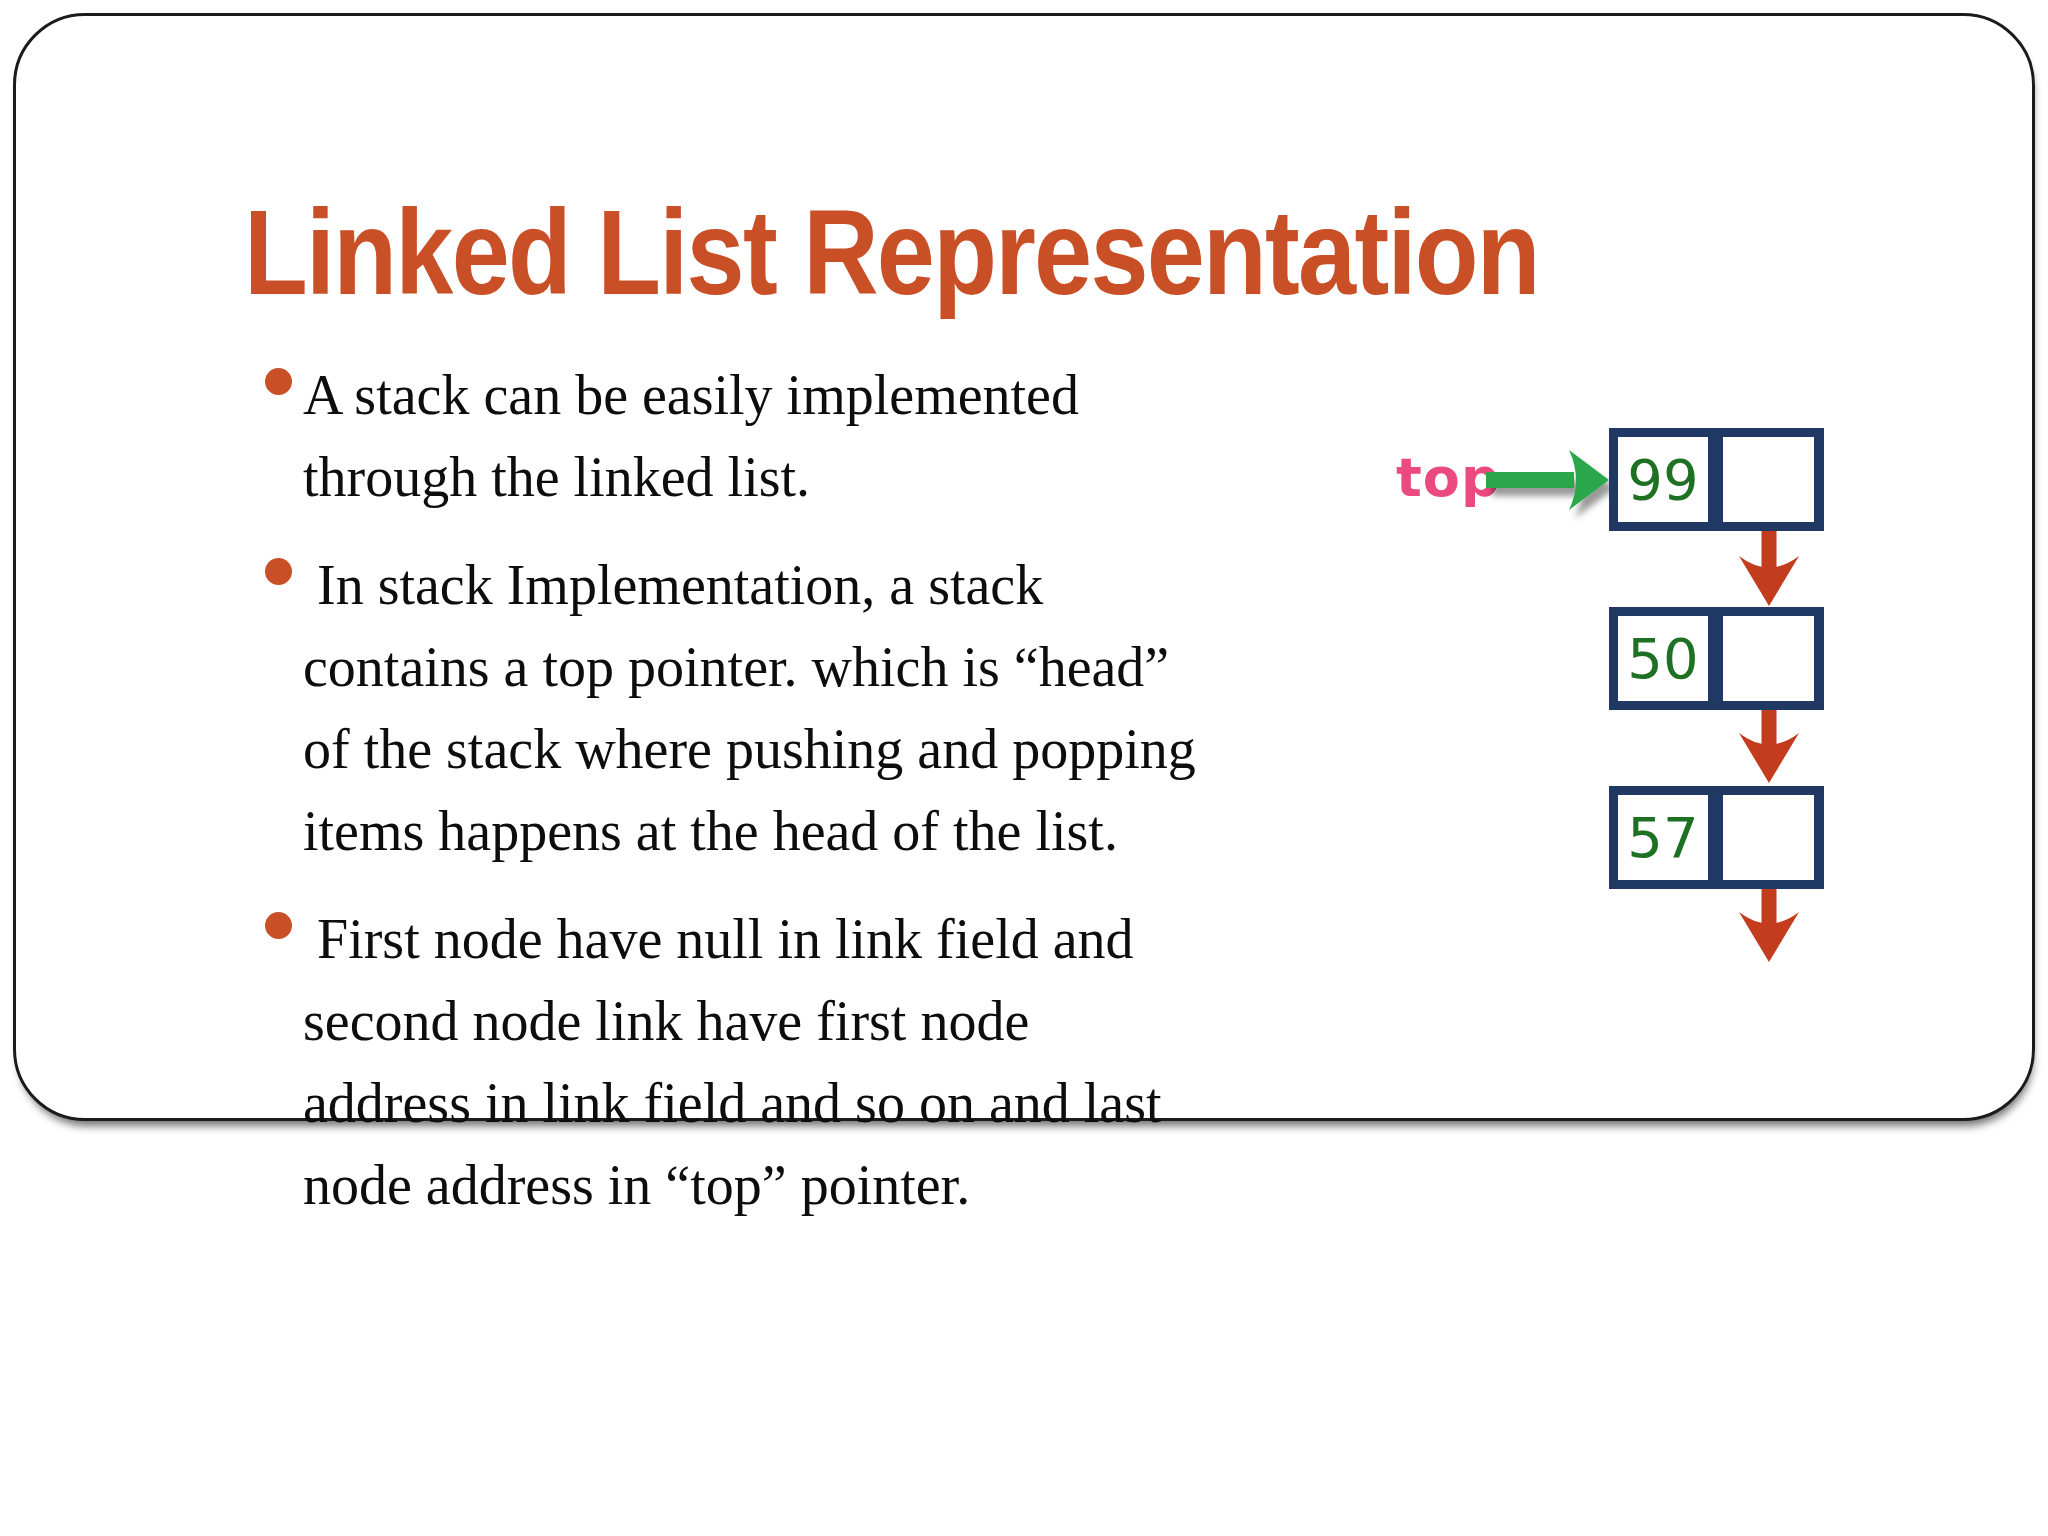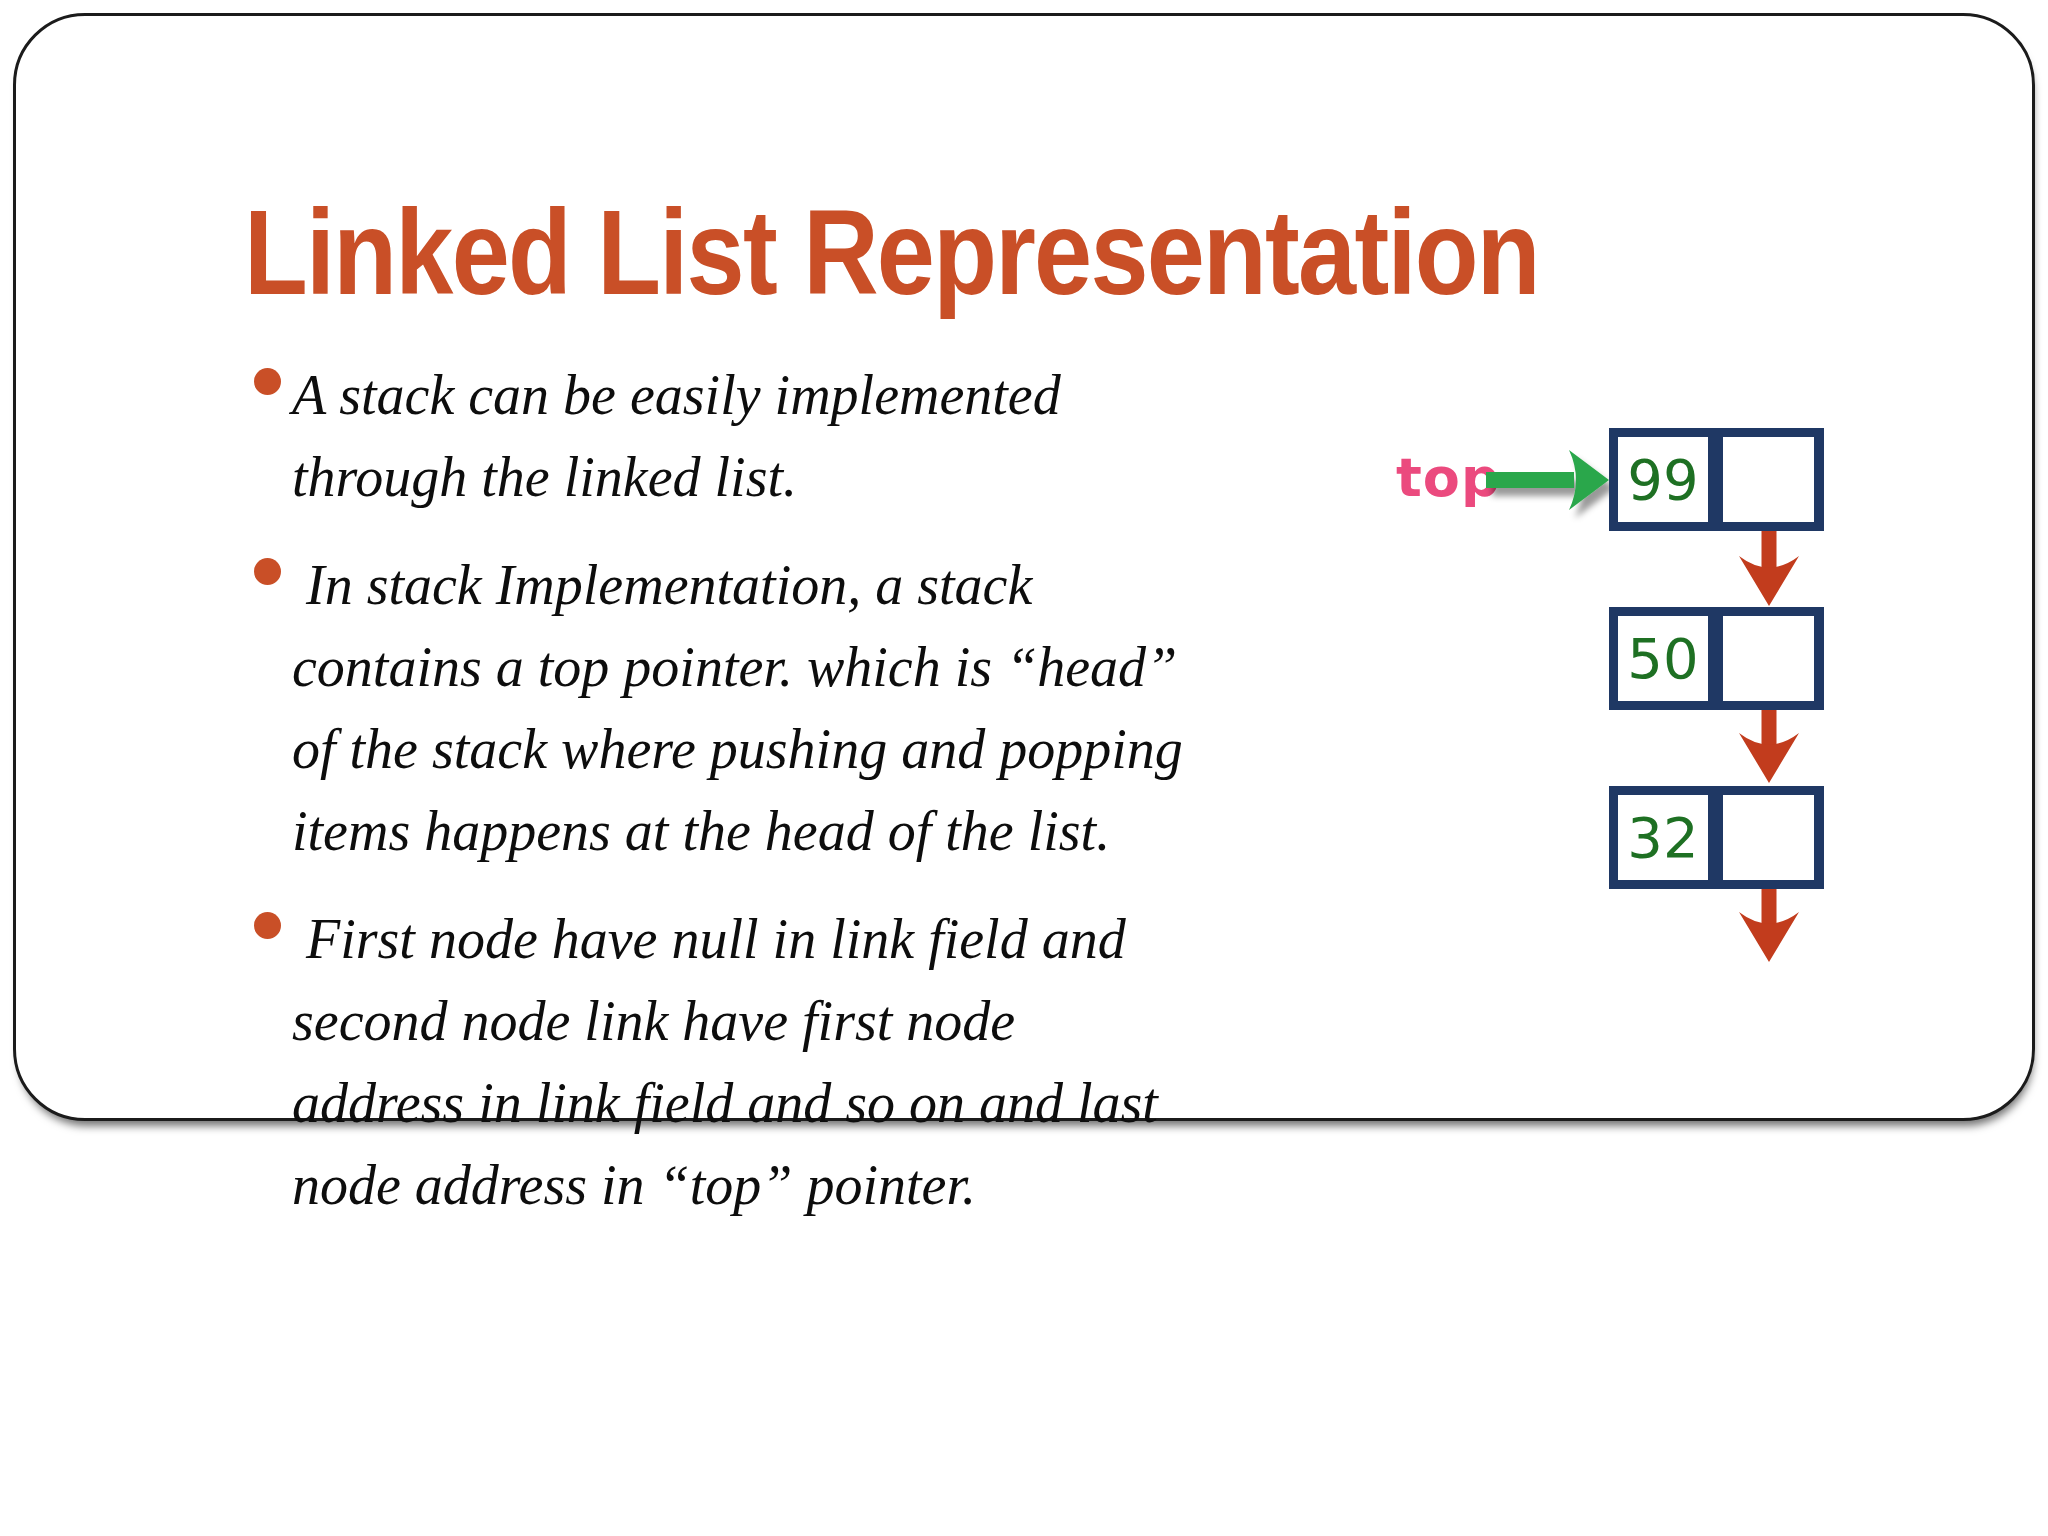--- a/index.html
+++ b/index.html
@@ -34,23 +34,22 @@
     line-height:120px;
     letter-spacing:-2px;
     color:var(--accent-orange);
     transform:scaleX(0.87);
     transform-origin:left center;
     white-space:nowrap;
   }
 
   .bullets{
     position:absolute;
-    left:219px;top:338px;
+    left:230px;top:338px;
     width:1130px;
-    font-style:italic;
   }
   .bullet{
     position:relative;
     padding-left:57px;
     margin-bottom:26px;
   }
   .bullet .dot{
     position:absolute;
     left:19px;top:14px;
     width:27px;height:27px;
@@ -187,21 +186,21 @@
       <div class="cell data">
         <span class="value">50</span>
       </div>
       <div class="cell link">
         <span class="link-val"></span>
       </div>
     </div>
 
     <div class="node node-3">
       <div class="cell data">
-        <span class="value">32</span>
+        <span class="value">57</span>
       </div>
       <div class="cell link">
         <span class="link-val"></span>
       </div>
     </div>
 
 
   </div>
 </div>
 

